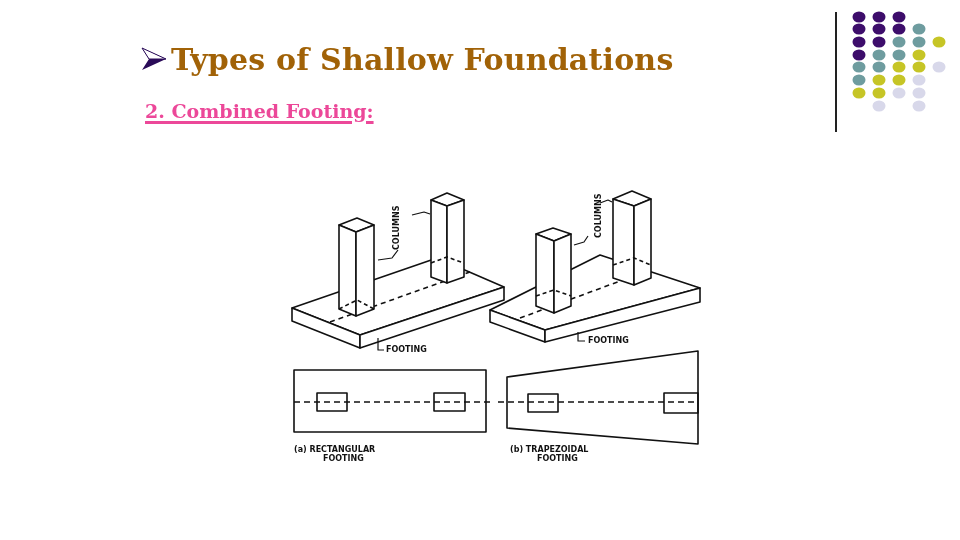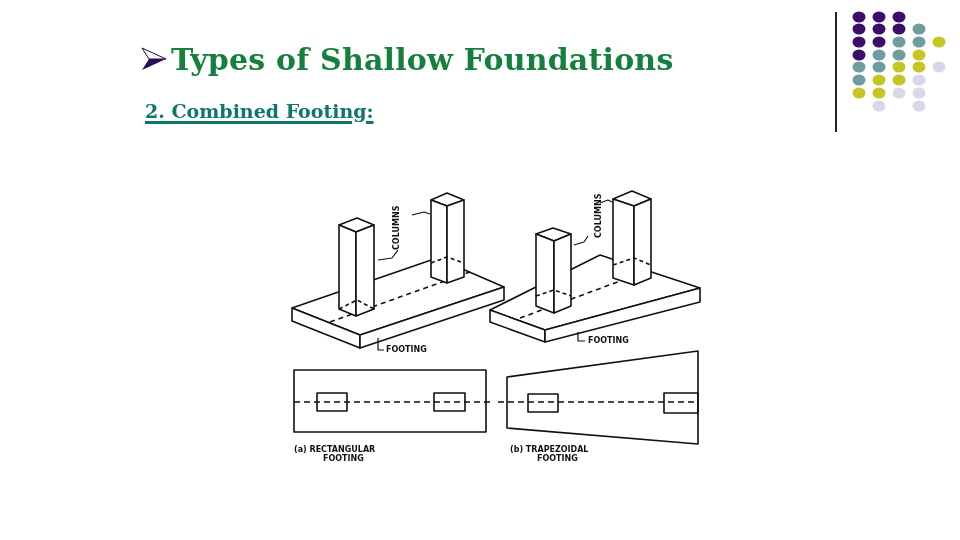--- a/index.html
+++ b/index.html
@@ -1,26 +1,26 @@
 <!DOCTYPE html>
 <html><head>
 <meta charset="utf-8">
 <style>
   html, body { margin:0; padding:0; background:#ffffff; }
   body { width:960px; height:540px; position:relative; overflow:hidden; font-family:"DejaVu Serif", serif; }
   .title {
     position:absolute; left:141px; top:38px; margin:0;
     font-family:"DejaVu Serif", serif; font-weight:bold; font-size:30px;
-    color:#15803d; letter-spacing:0.2px; white-space:nowrap; line-height:44px;
+    color:#a16207; letter-spacing:0.2px; white-space:nowrap; line-height:44px;
   }
   .title .arrow { display:inline-block; width:26px; height:26px; vertical-align:-2px; margin-right:4px; }
   .subtitle {
     position:absolute; left:145px; top:96px; margin:0;
     font-family:"DejaVu Serif", serif; font-weight:bold; font-size:19px;
-    color:#0f766e; text-decoration:underline; text-decoration-thickness:3px; text-underline-offset:3px;
+    color:#ec4899; text-decoration:underline; text-decoration-thickness:3px; text-underline-offset:3px;
     white-space:nowrap; line-height:30px;
   }
   .vline { position:absolute; left:835px; top:12px; width:1.5px; height:120px; background:#222; }
   .dots { position:absolute; left:0; top:0; }
   .figure { position:absolute; left:280px; top:180px; width:440px; height:300px; }
   .figure svg text { font-family:"DejaVu Sans", sans-serif; font-size:8px; font-weight:bold; fill:#111; }
 </style>
 </head>
 <body>
 

